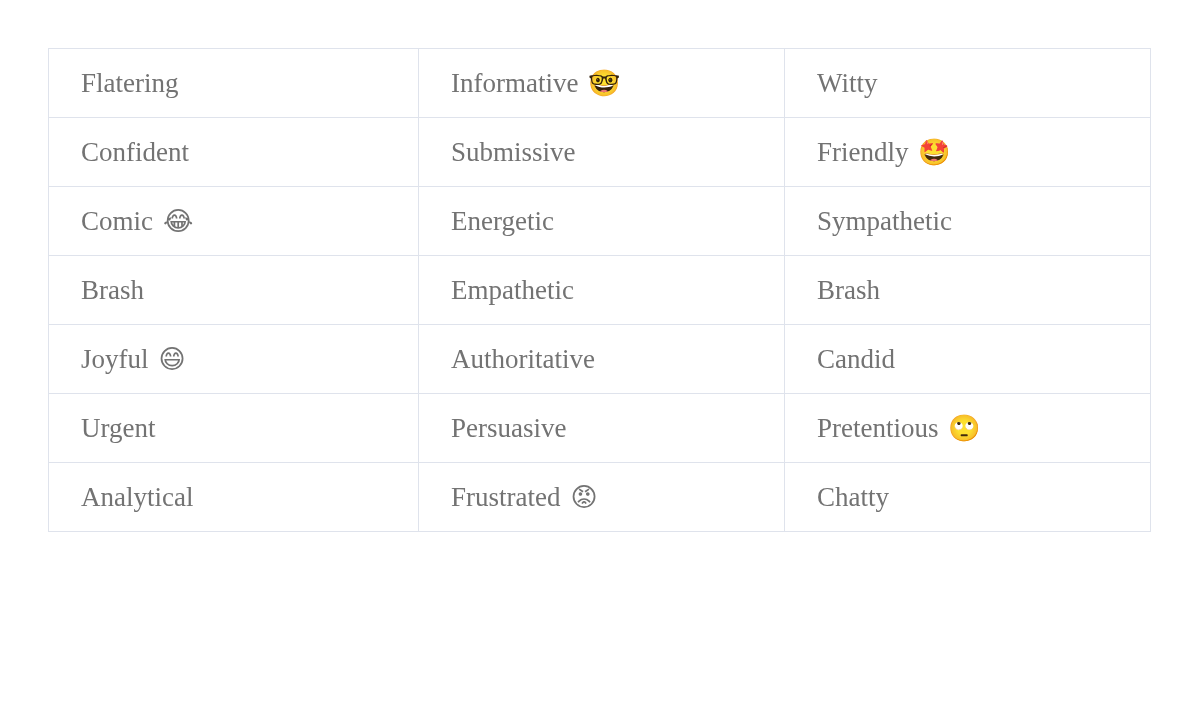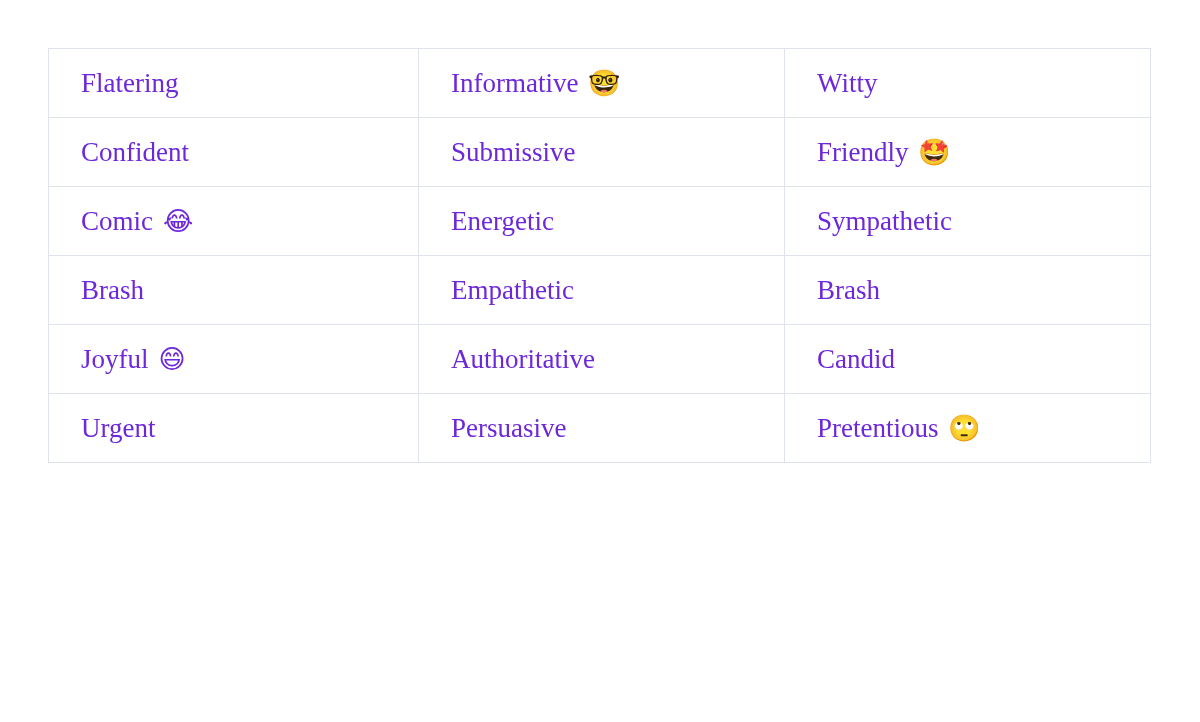--- a/index.html
+++ b/index.html
@@ -44,21 +44,21 @@
     table-layout: fixed;
     background: #ffffff;
   }
   table.tone-table td {
     border: 1px solid #dfe3ec;
     height: 69px;
     padding: 0 0 0 32px;
     vertical-align: middle;
     font-size: 27px;
     line-height: 1.2;
-    color: #6d28d9;
+    color: #737373;
     font-family: "Liberation Serif", "DejaVu Serif", serif;
     font-weight: 400;
     white-space: nowrap;
     overflow: hidden;
   }
   table.tone-table col.c1 { width: 370px; }
   table.tone-table col.c2 { width: 366px; }
   table.tone-table col.c3 { width: 366px; }
   .cell-inner {
     display: flex;
@@ -189,17 +189,35 @@
                 <span class="cell-label">Persuasive</span>
               </div>
             </td>
             <td>
               <div class="cell-inner">
                 <span class="cell-label">Pretentious</span>
                 <span class="cell-emoji">🙄</span>
               </div>
             </td>
           </tr>
+          <tr>
+            <td>
+              <div class="cell-inner">
+                <span class="cell-label">Analytical</span>
+              </div>
+            </td>
+            <td>
+              <div class="cell-inner">
+                <span class="cell-label">Frustrated</span>
+                <span class="cell-emoji">😡</span>
+              </div>
+            </td>
+            <td>
+              <div class="cell-inner">
+                <span class="cell-label">Chatty</span>
+              </div>
+            </td>
+          </tr>
         </tbody>
     </table>
   </div>
 
 </div>
 
 </body></html>

